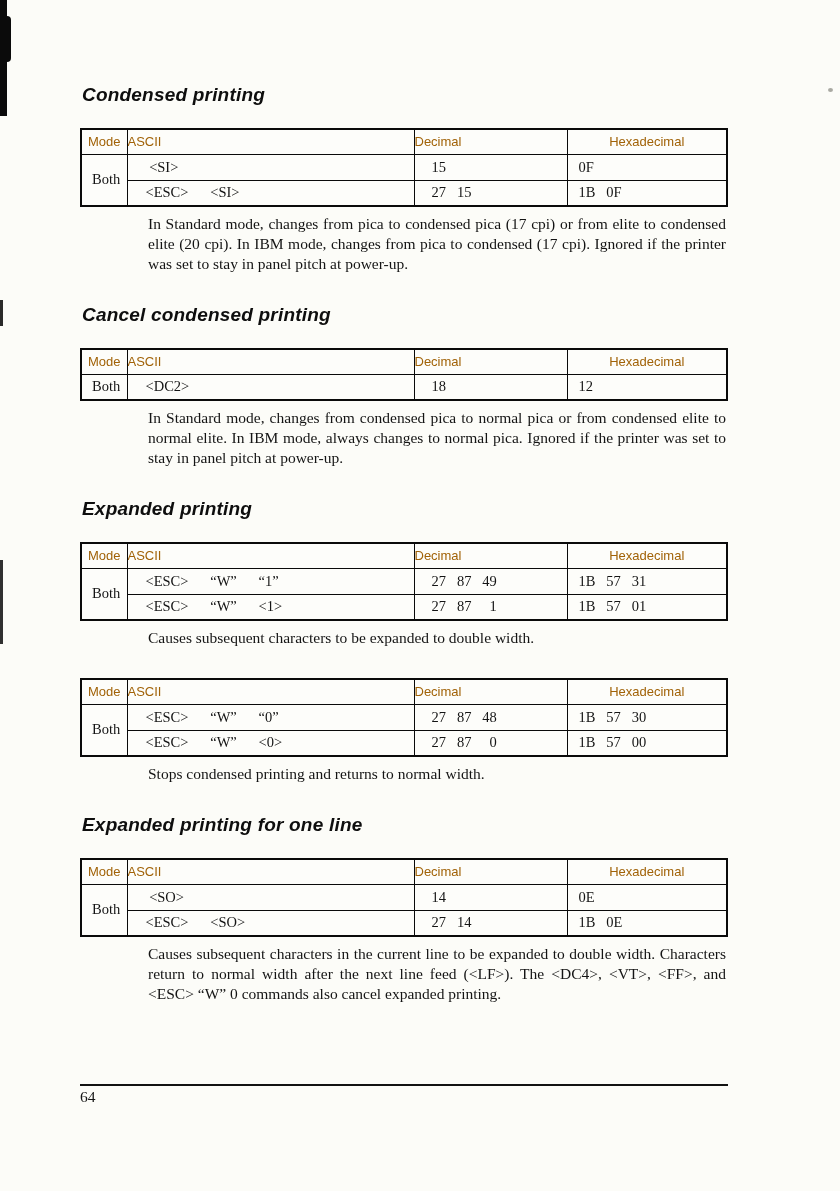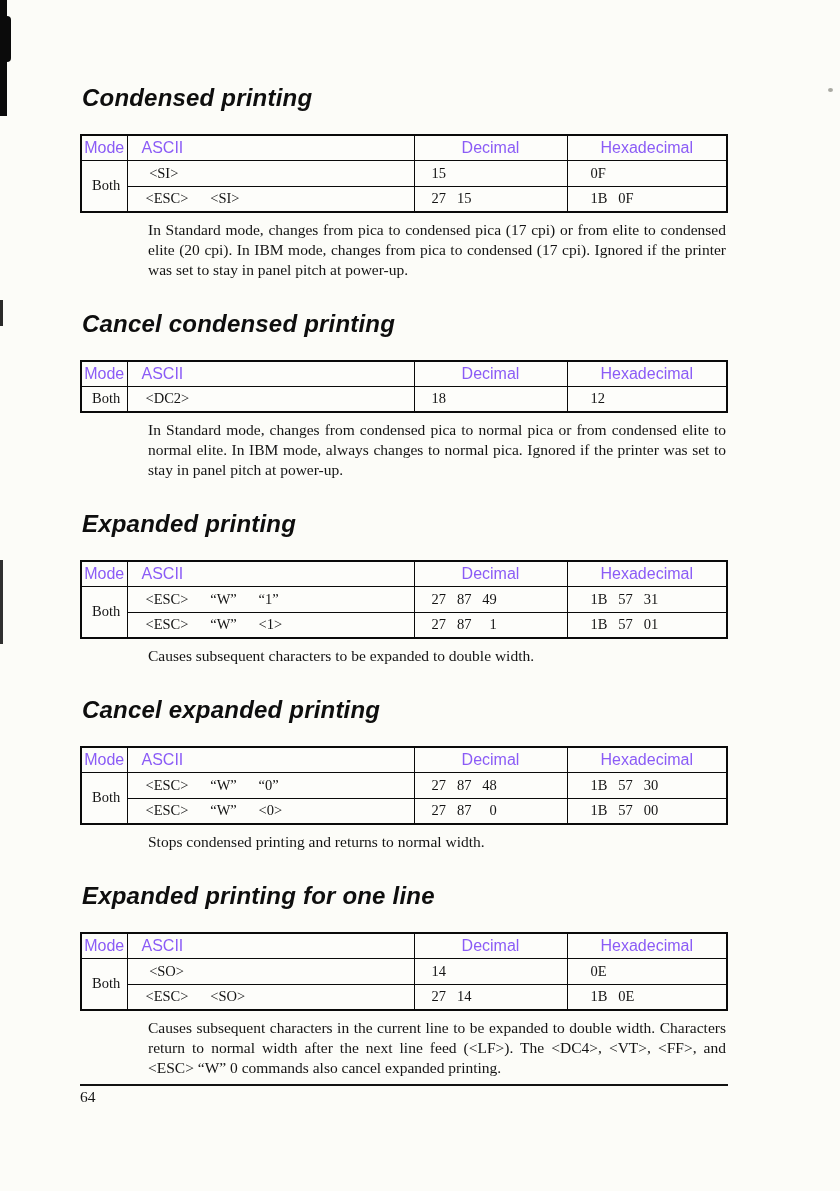--- a/index.html
+++ b/index.html
@@ -7,42 +7,42 @@
   body { background:#e9e9e6; }
   .page {
     position:relative; width:840px; height:1191px; overflow:hidden;
     background:#fcfcf8; color:#141414;
     font-family:"Liberation Serif", serif;
   }
   .content { position:absolute; left:80px; top:84px; width:648px; }
   .section + .section { margin-top:30px; }
   .section h2 {
     font-family:"Liberation Sans", sans-serif;
-    font-style:italic; font-weight:bold; font-size:24px;
+    font-style:italic; font-weight:bold; font-size:19px;
     color:#0e0e0e; letter-spacing:0.2px;
     margin:0 0 22px 2px;
   }
   table.cmd {
     width:646px; table-layout:fixed; border-collapse:collapse;
     border:2.5px solid #0a0a0a; background:#fdfdfa;
   }
   .cmd th, .cmd td { border:1.2px solid #0a0a0a; overflow:hidden; }
   .cmd th {
     font-family:"Liberation Sans", sans-serif; font-weight:normal;
-    font-size:16px; height:25px; color:#8b5cf6;
+    font-size:13px; height:25px; color:#a16207;
   }
   th.h-mode { text-align:center; }
-  th.h-ascii { text-align:left; padding-left:14px; }
-  th.h-dec  { text-align:center; }
+  th.h-ascii { text-align:left; }
+  th.h-dec  { text-align:left; }
   th.h-hex  { text-align:center; }
   .cmd td { font-size:14.5px; height:26px; white-space:pre; vertical-align:middle; }
   td.c-mode  { text-align:left; padding-left:10px; }
   td.c-ascii { padding-left:18px; }
   td.c-dec   { padding-left:17px; }
-  td.c-hex   { padding-left:23px; }
+  td.c-hex   { padding-left:11px; }
   .section p {
     margin:7px 0 0 68px; width:578px;
     font-size:15.5px; line-height:20px; text-align:justify;font-family:Liberation Serif, serif;
   }
   .footer { position:absolute; left:80px; top:1084px; width:648px; }
   .footer-rule { border-top:2px solid #121212; width:648px; }
   .page-number { font-size:15.5px; margin-top:2px; color:#141414; }
   
   .art { position:absolute; background:#0b0b0b; }
   .art-top  { left:0; top:0; width:7px; height:116px; }
@@ -154,21 +154,20 @@
             <td class="c-ascii">&lt;ESC&gt;      “W”      &lt;1&gt;</td>
             <td class="c-dec">27   87     1</td>
             <td class="c-hex">1B   57   01</td>
           </tr>
         </tbody>
       </table>
       <p>Causes subsequent characters to be expanded to double width.</p>
     </div>
 
     <div class="section">
-      <h2>Cancel expanded printing</h2>
       <table class="cmd">
         <colgroup>
             <col style="width:46px">
             <col style="width:287px">
             <col style="width:153px">
             <col style="width:160px">
           </colgroup>
         <thead>
           <tr>
             <th class="h-mode">Mode</th>

